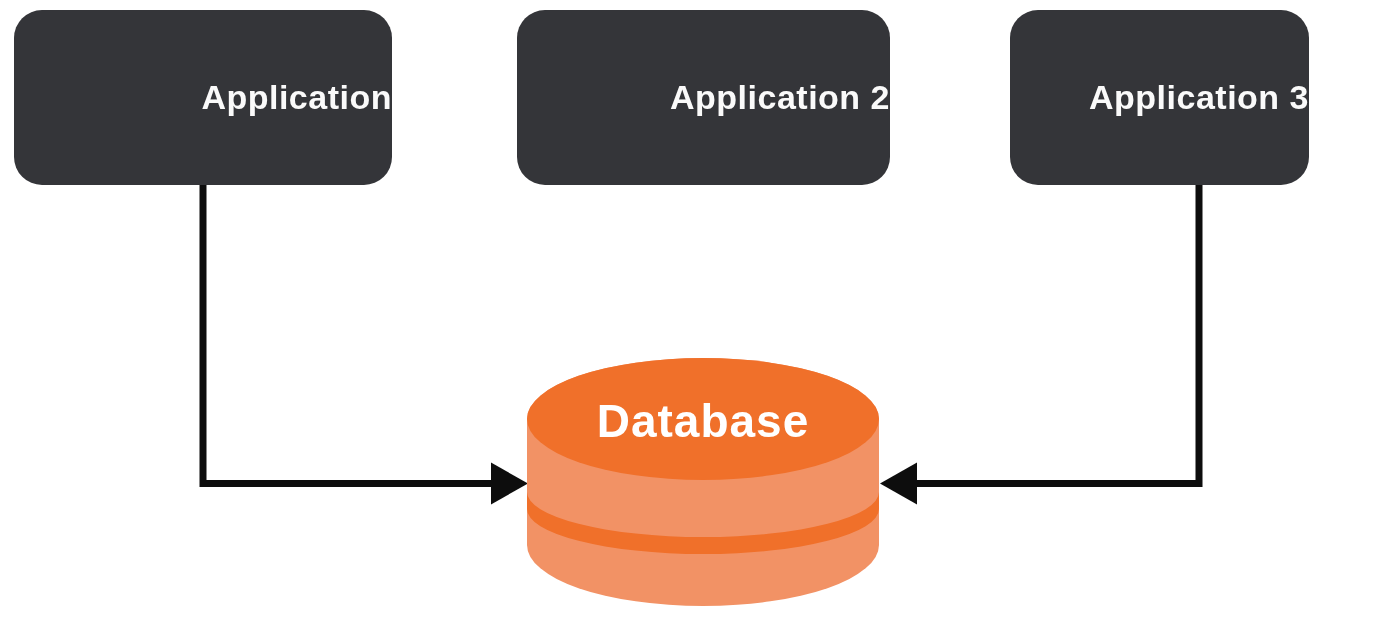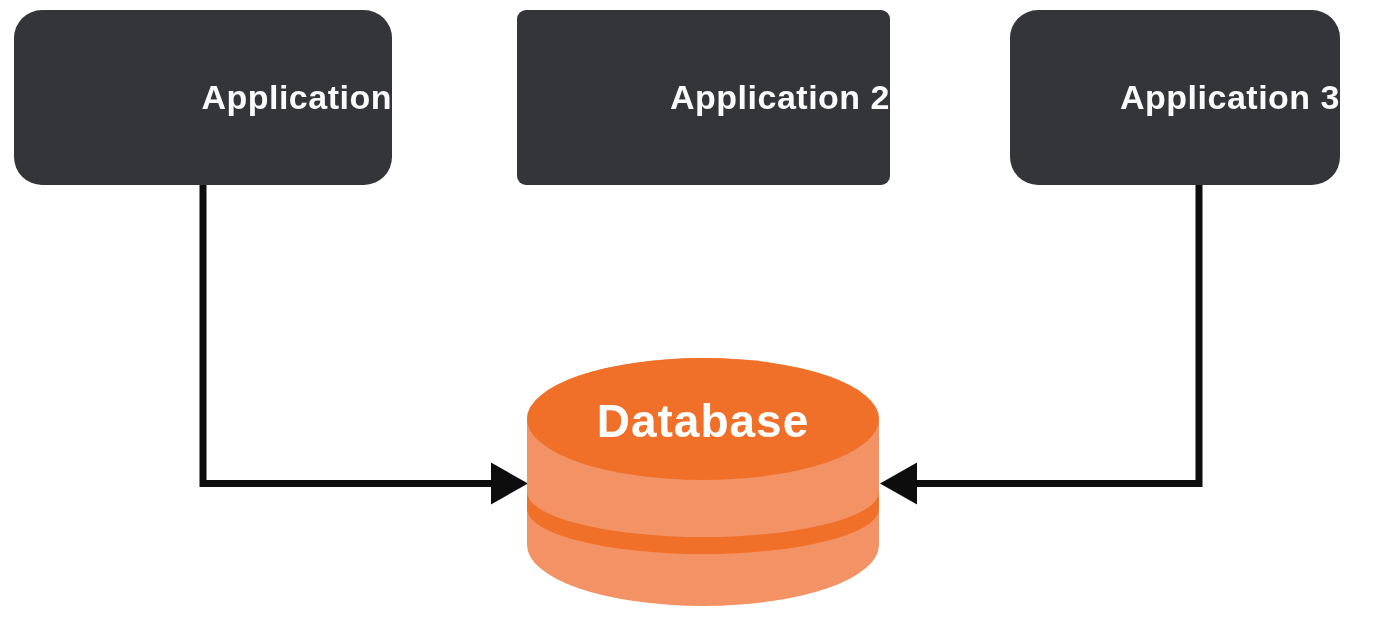--- a/index.html
+++ b/index.html
@@ -27,22 +27,22 @@
     justify-content: flex-end;
   }
   .app-box .label {
     color: #fafafa;
     font-size: 34px;
     font-weight: 700;
     letter-spacing: 0.5px;
     white-space: nowrap;
   }
   .box-1 { left: 14px;   width: 378px; }
-  .box-2 { left: 517px;  width: 373px; border-radius: 9px; }
-  .box-3 { left: 1010px; width: 330px; }
+  .box-2 { left: 517px;  width: 373px; }
+  .box-3 { left: 1010px; width: 299px; }
   .db-label-text {
     font-family: "Liberation Sans", sans-serif;
     font-size: 46px;
     font-weight: 700;
     letter-spacing: 1px;
   }
 </style>
 </head>
 <body>
 

